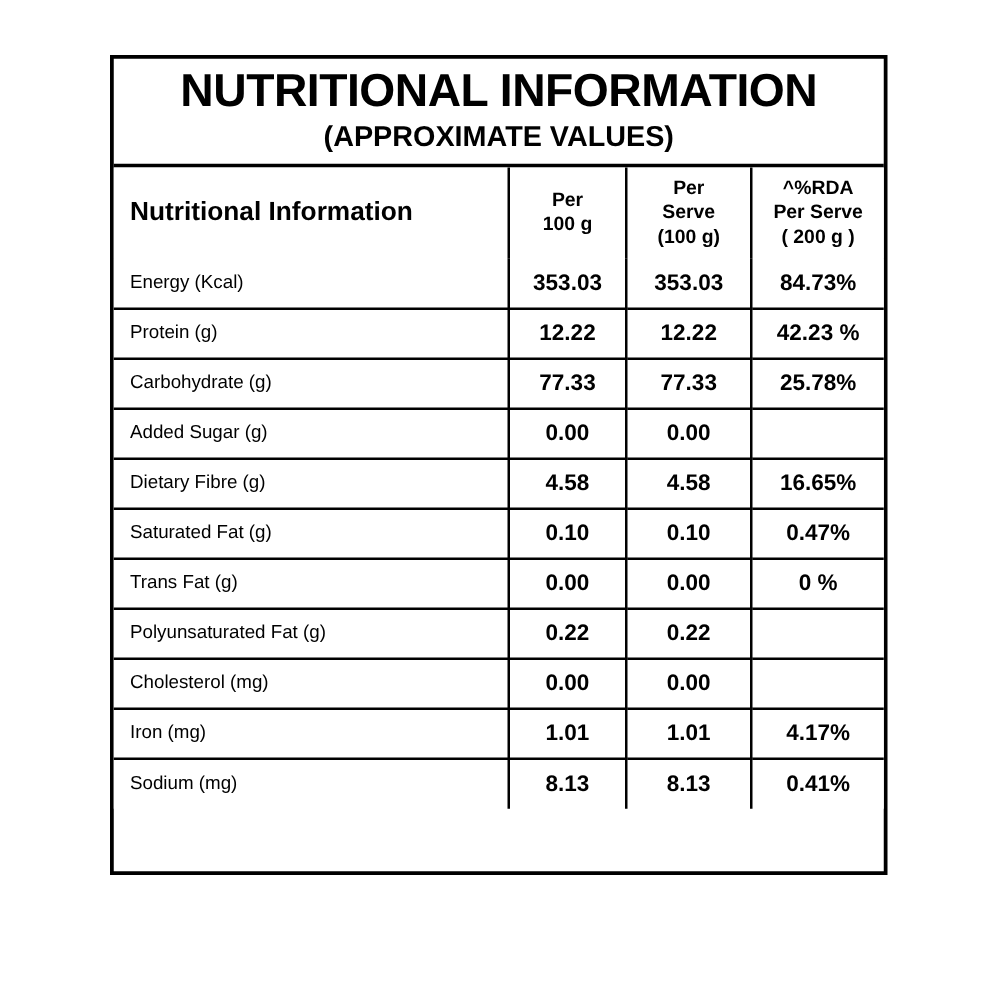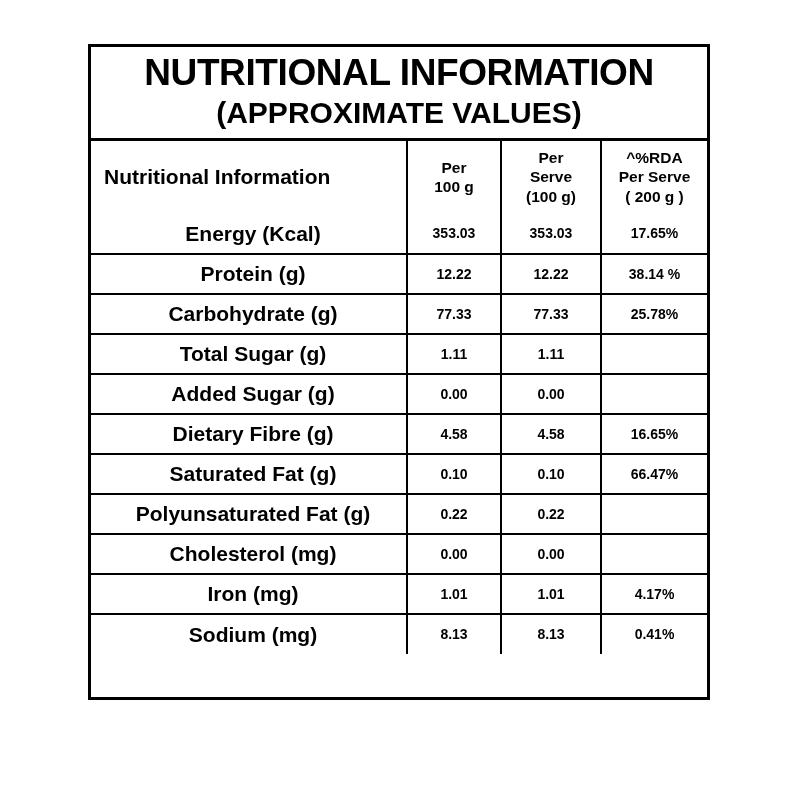--- a/index.html
+++ b/index.html
@@ -28,21 +28,21 @@
     text-align: center;
   }
   .main-title {
     font-size: 37px;
     font-weight: bold;
     letter-spacing: -0.4px;
     line-height: 1.08;
     color: #000000;
   }
   .sub-title {
-    font-size: 30px;
+    font-size: 23px;
     font-weight: bold;
     margin-top: 3px;
     color: #000000;
   }
   table {
     border-collapse: collapse;
     width: 100%;
     table-layout: fixed;
   }
   col.c0 { width: 316px; }
@@ -69,29 +69,29 @@
     padding-left: 13px;
     line-height: 1.1;
   }
   th.head-col {
     font-size: 15.5px;
     font-weight: bold;
     text-align: center;
     line-height: 1.25;
   }
   td.nutrient {
-    font-size: 21px;
-    font-weight: bold;
-    text-align: center;
+    font-size: 15px;
+    font-weight: normal;
+    text-align: left;
     padding: 6px 4px 7px 13px;
     line-height: 1.1;
     white-space: nowrap;
   }
   td.val {
-    font-size: 14px;
+    font-size: 18px;
     font-weight: bold;
     text-align: center;
     padding: 6px 4px 7px 4px;
   }
   tbody tr { height: 40px; }
 </style>
 </head>
 <body>
 
 <div id="panel">
@@ -125,57 +125,57 @@
           <div>Per Serve</div>
           <div>( 200 g )</div>
         </th>
       </tr>
     </thead>
     <tbody>
       <tr>
         <td class="nutrient">Energy (Kcal)</td>
         <td class="val">353.03</td>
         <td class="val">353.03</td>
-        <td class="val">17.65%</td>
+        <td class="val">84.73%</td>
       </tr>
       <tr>
         <td class="nutrient">Protein (g)</td>
         <td class="val">12.22</td>
         <td class="val">12.22</td>
-        <td class="val">38.14 %</td>
+        <td class="val">42.23 %</td>
       </tr>
       <tr>
         <td class="nutrient">Carbohydrate (g)</td>
         <td class="val">77.33</td>
         <td class="val">77.33</td>
         <td class="val">25.78%</td>
       </tr>
       <tr>
-        <td class="nutrient">Total Sugar (g)</td>
-        <td class="val">1.11</td>
-        <td class="val">1.11</td>
-        <td class="val"></td>
-      </tr>
-      <tr>
         <td class="nutrient">Added Sugar (g)</td>
         <td class="val">0.00</td>
         <td class="val">0.00</td>
         <td class="val"></td>
       </tr>
       <tr>
         <td class="nutrient">Dietary Fibre (g)</td>
         <td class="val">4.58</td>
         <td class="val">4.58</td>
         <td class="val">16.65%</td>
       </tr>
       <tr>
         <td class="nutrient">Saturated Fat (g)</td>
         <td class="val">0.10</td>
         <td class="val">0.10</td>
-        <td class="val">66.47%</td>
+        <td class="val">0.47%</td>
+      </tr>
+      <tr>
+        <td class="nutrient">Trans Fat (g)</td>
+        <td class="val">0.00</td>
+        <td class="val">0.00</td>
+        <td class="val">0 %</td>
       </tr>
       <tr>
         <td class="nutrient">Polyunsaturated Fat (g)</td>
         <td class="val">0.22</td>
         <td class="val">0.22</td>
         <td class="val"></td>
       </tr>
       <tr>
         <td class="nutrient">Cholesterol (mg)</td>
         <td class="val">0.00</td>

